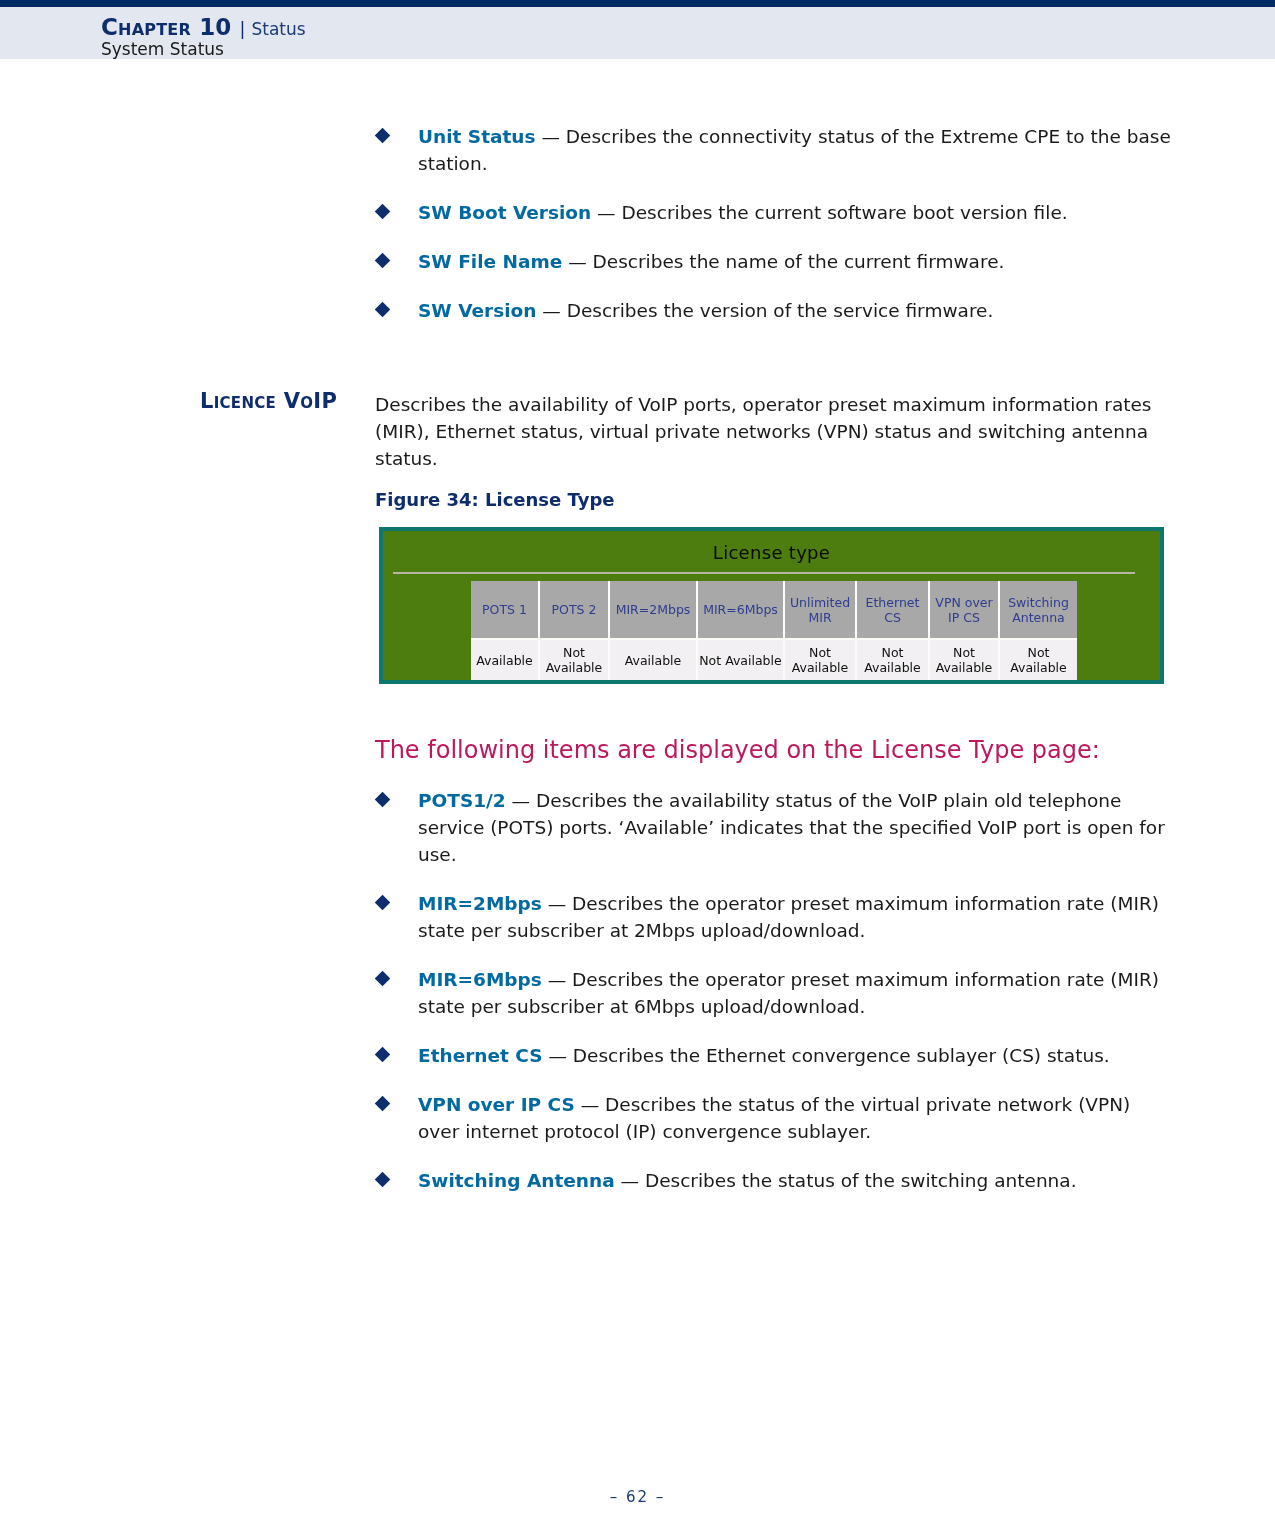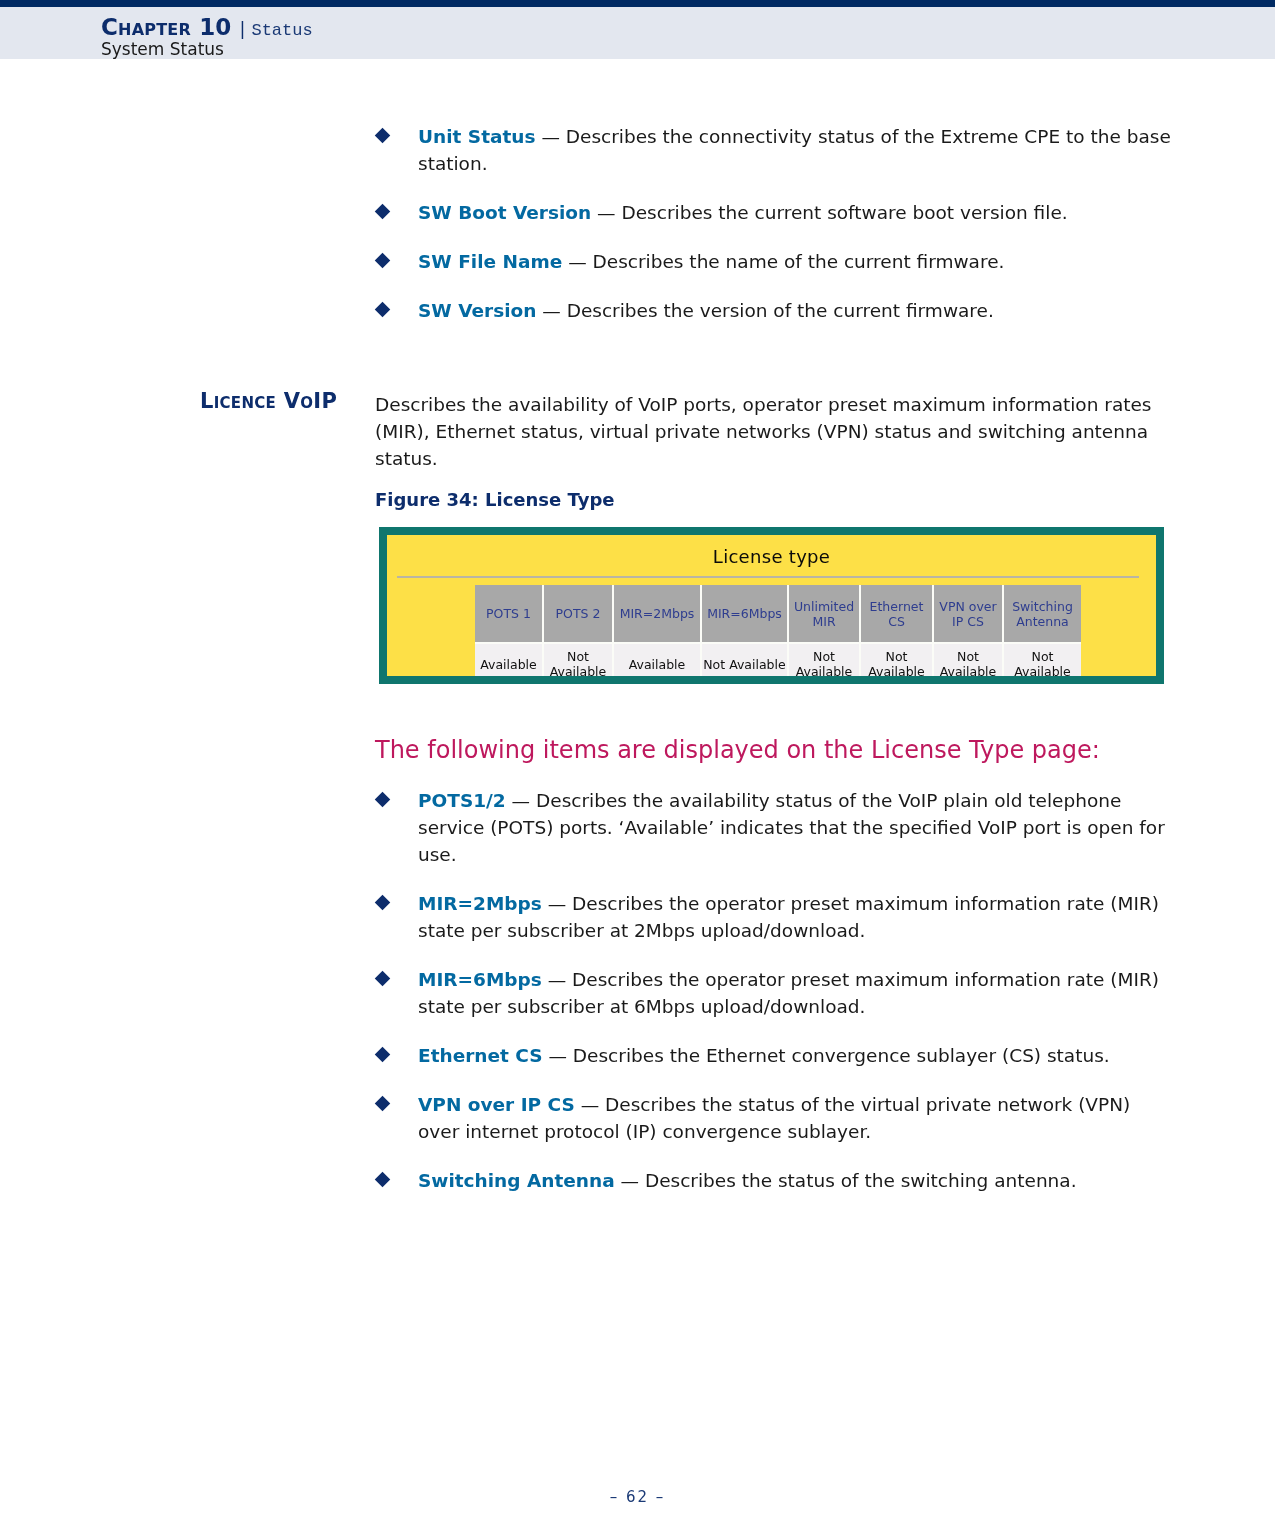--- a/index.html
+++ b/index.html
@@ -46,21 +46,20 @@
   }
   .header-sep {
     color: #0d2d6c;
     font-weight: normal;
     padding: 0 6px 0 8px;
   }
   .header-section {
     color: #1b3a76;
     font-weight: normal;
     font-size: 17px;
-    font-family: Liberation Mono, monospace;
   }
   .header-line2 {
     position: absolute;
     left: 101px; top: 31px;
     font-size: 17px;
     color: #1a1a1a;
     white-space: nowrap;
     line-height: 22px;
   }
 
@@ -125,22 +124,22 @@
     white-space: nowrap;
   }
 
   
   .figure-box {
     position: absolute;
     left: 379px;
     top: 527px;
     width: 785px;
     height: 157px;
-    background: #fde047;
-    border: 8px solid #0f766e;
+    background: #4d7c0f;
+    border: 4px solid #0f766e;
     box-sizing: border-box;
     overflow: hidden;
   }
   .fig-title {
     position: absolute;
     left: 0; top: 11px;
     width: 100%;
     text-align: center;
     font-family: "DejaVu Sans", "Liberation Sans", sans-serif;
     font-size: 18px;
@@ -221,21 +220,21 @@
     <div class="bullet-row">
       <span class="diamond"></span>
       <div class="btext"><b>SW Boot Version</b> — <span>Describes the current software boot version file.</span></div>
     </div>
     <div class="bullet-row">
       <span class="diamond"></span>
       <div class="btext"><b>SW File Name</b> — <span>Describes the name of the current firmware.</span></div>
     </div>
     <div class="bullet-row">
       <span class="diamond"></span>
-      <div class="btext"><b>SW Version</b> — <span>Describes the version of the current firmware.</span></div>
+      <div class="btext"><b>SW Version</b> — <span>Describes the version of the service firmware.</span></div>
     </div>
   </div>
 
 <div class="section-head" style="left:200px; top:389px;">Licence VoIP</div>
 <div class="section-body" style="left:375px; top:391px;">Describes the availability of VoIP ports, operator preset maximum information rates (MIR), Ethernet status, virtual private networks (VPN) status and switching antenna status.</div>
 
 <div class="fig-caption" style="left:375px; top:489px;">Figure 34:  License Type</div>
 
 <div class="figure-box">
   <div class="fig-title">License type</div>

